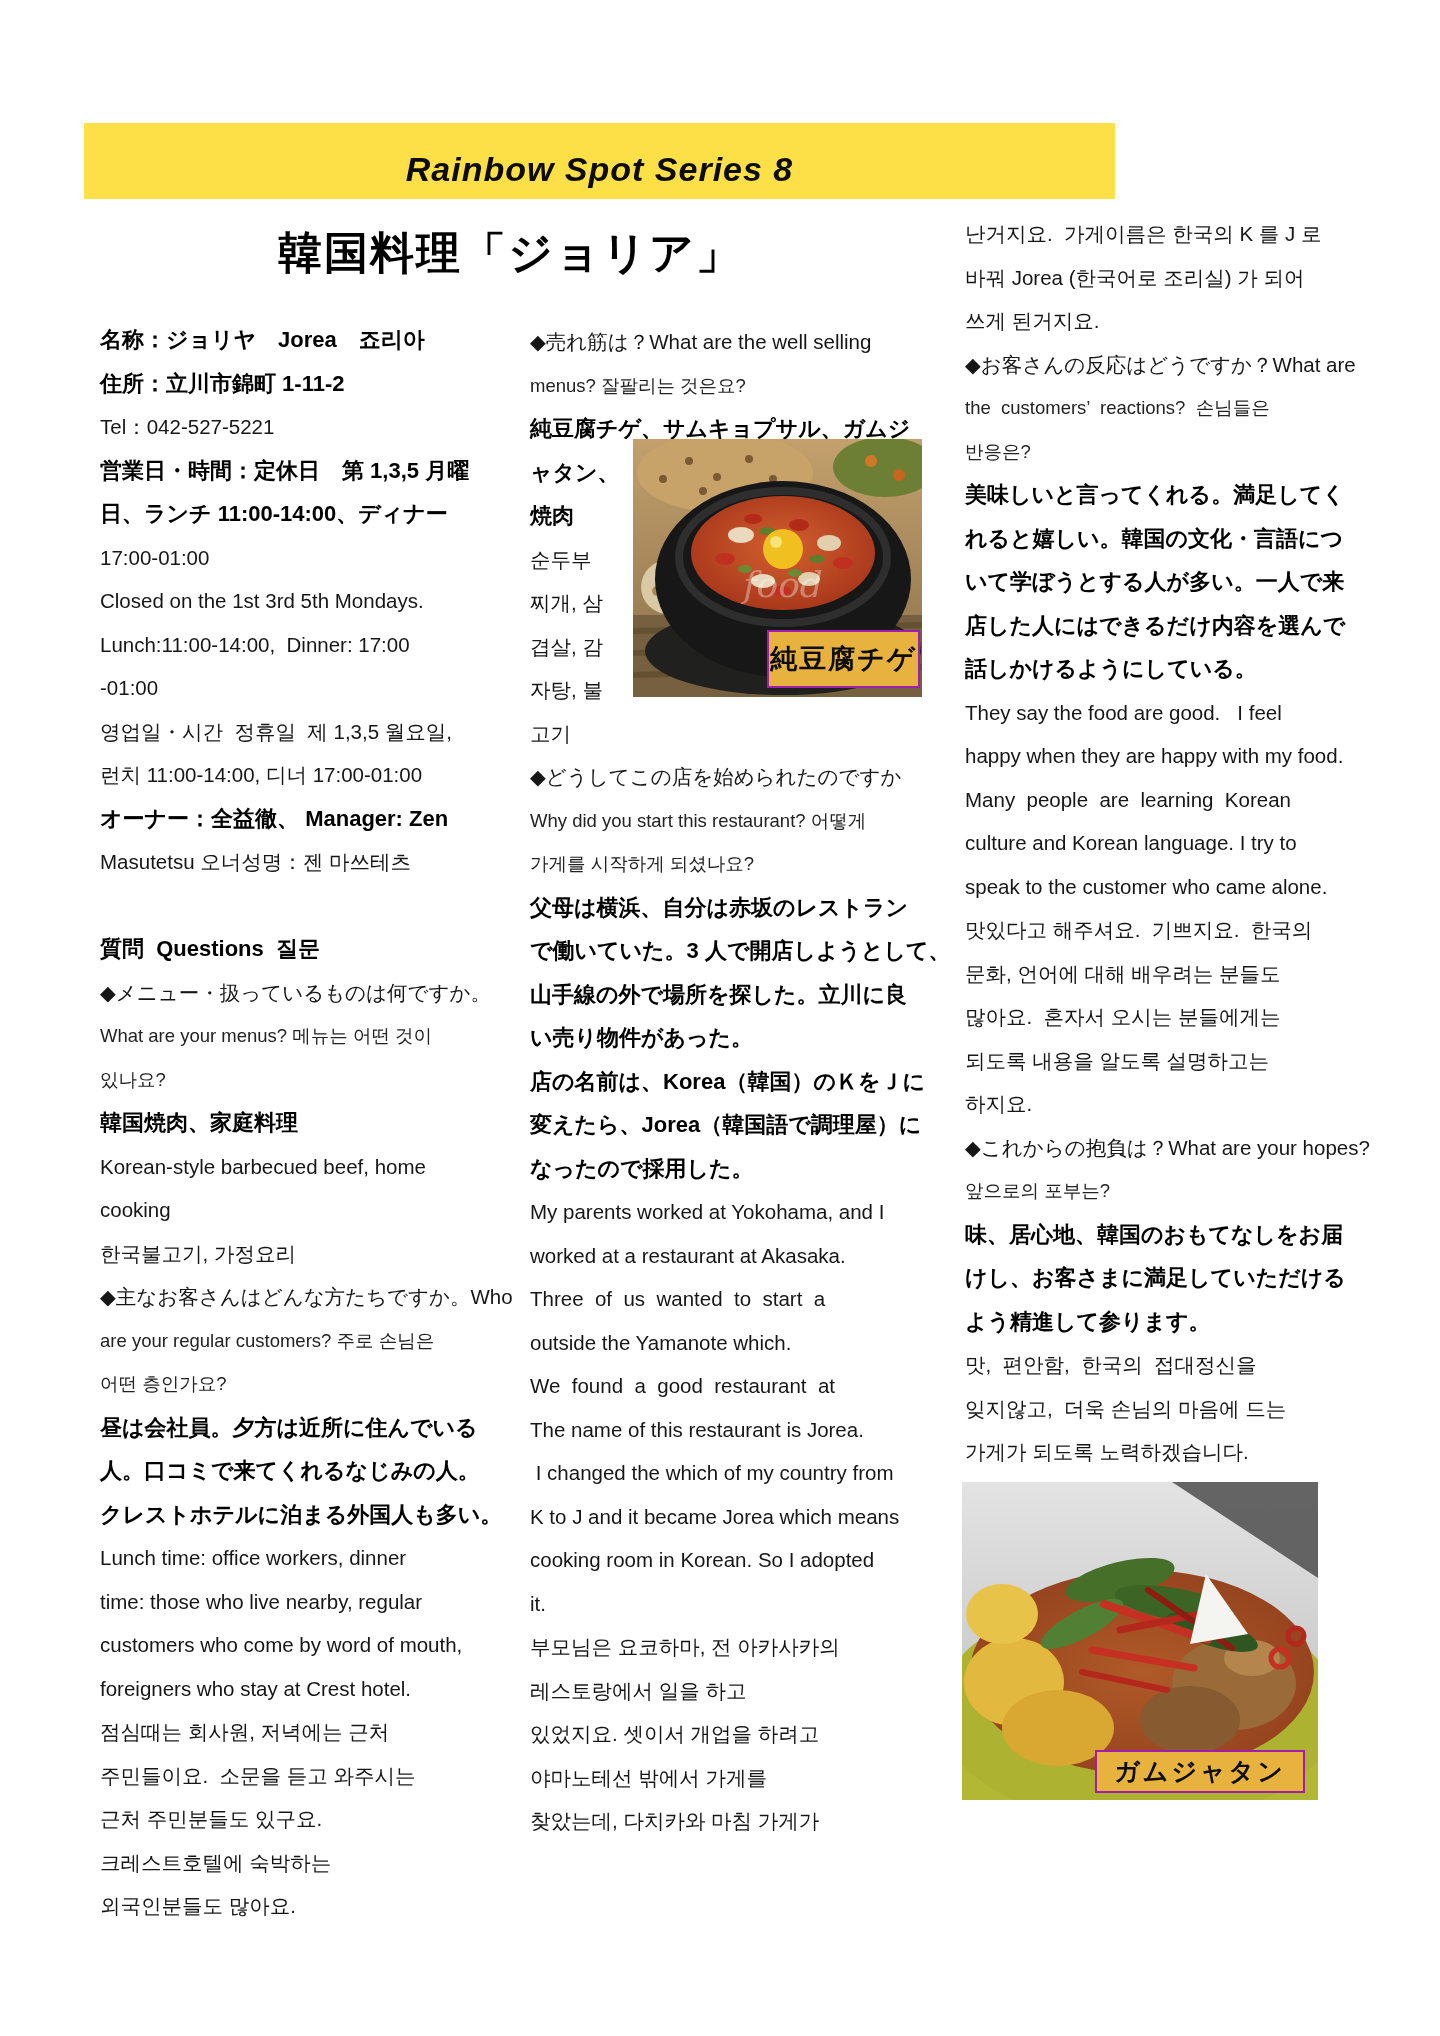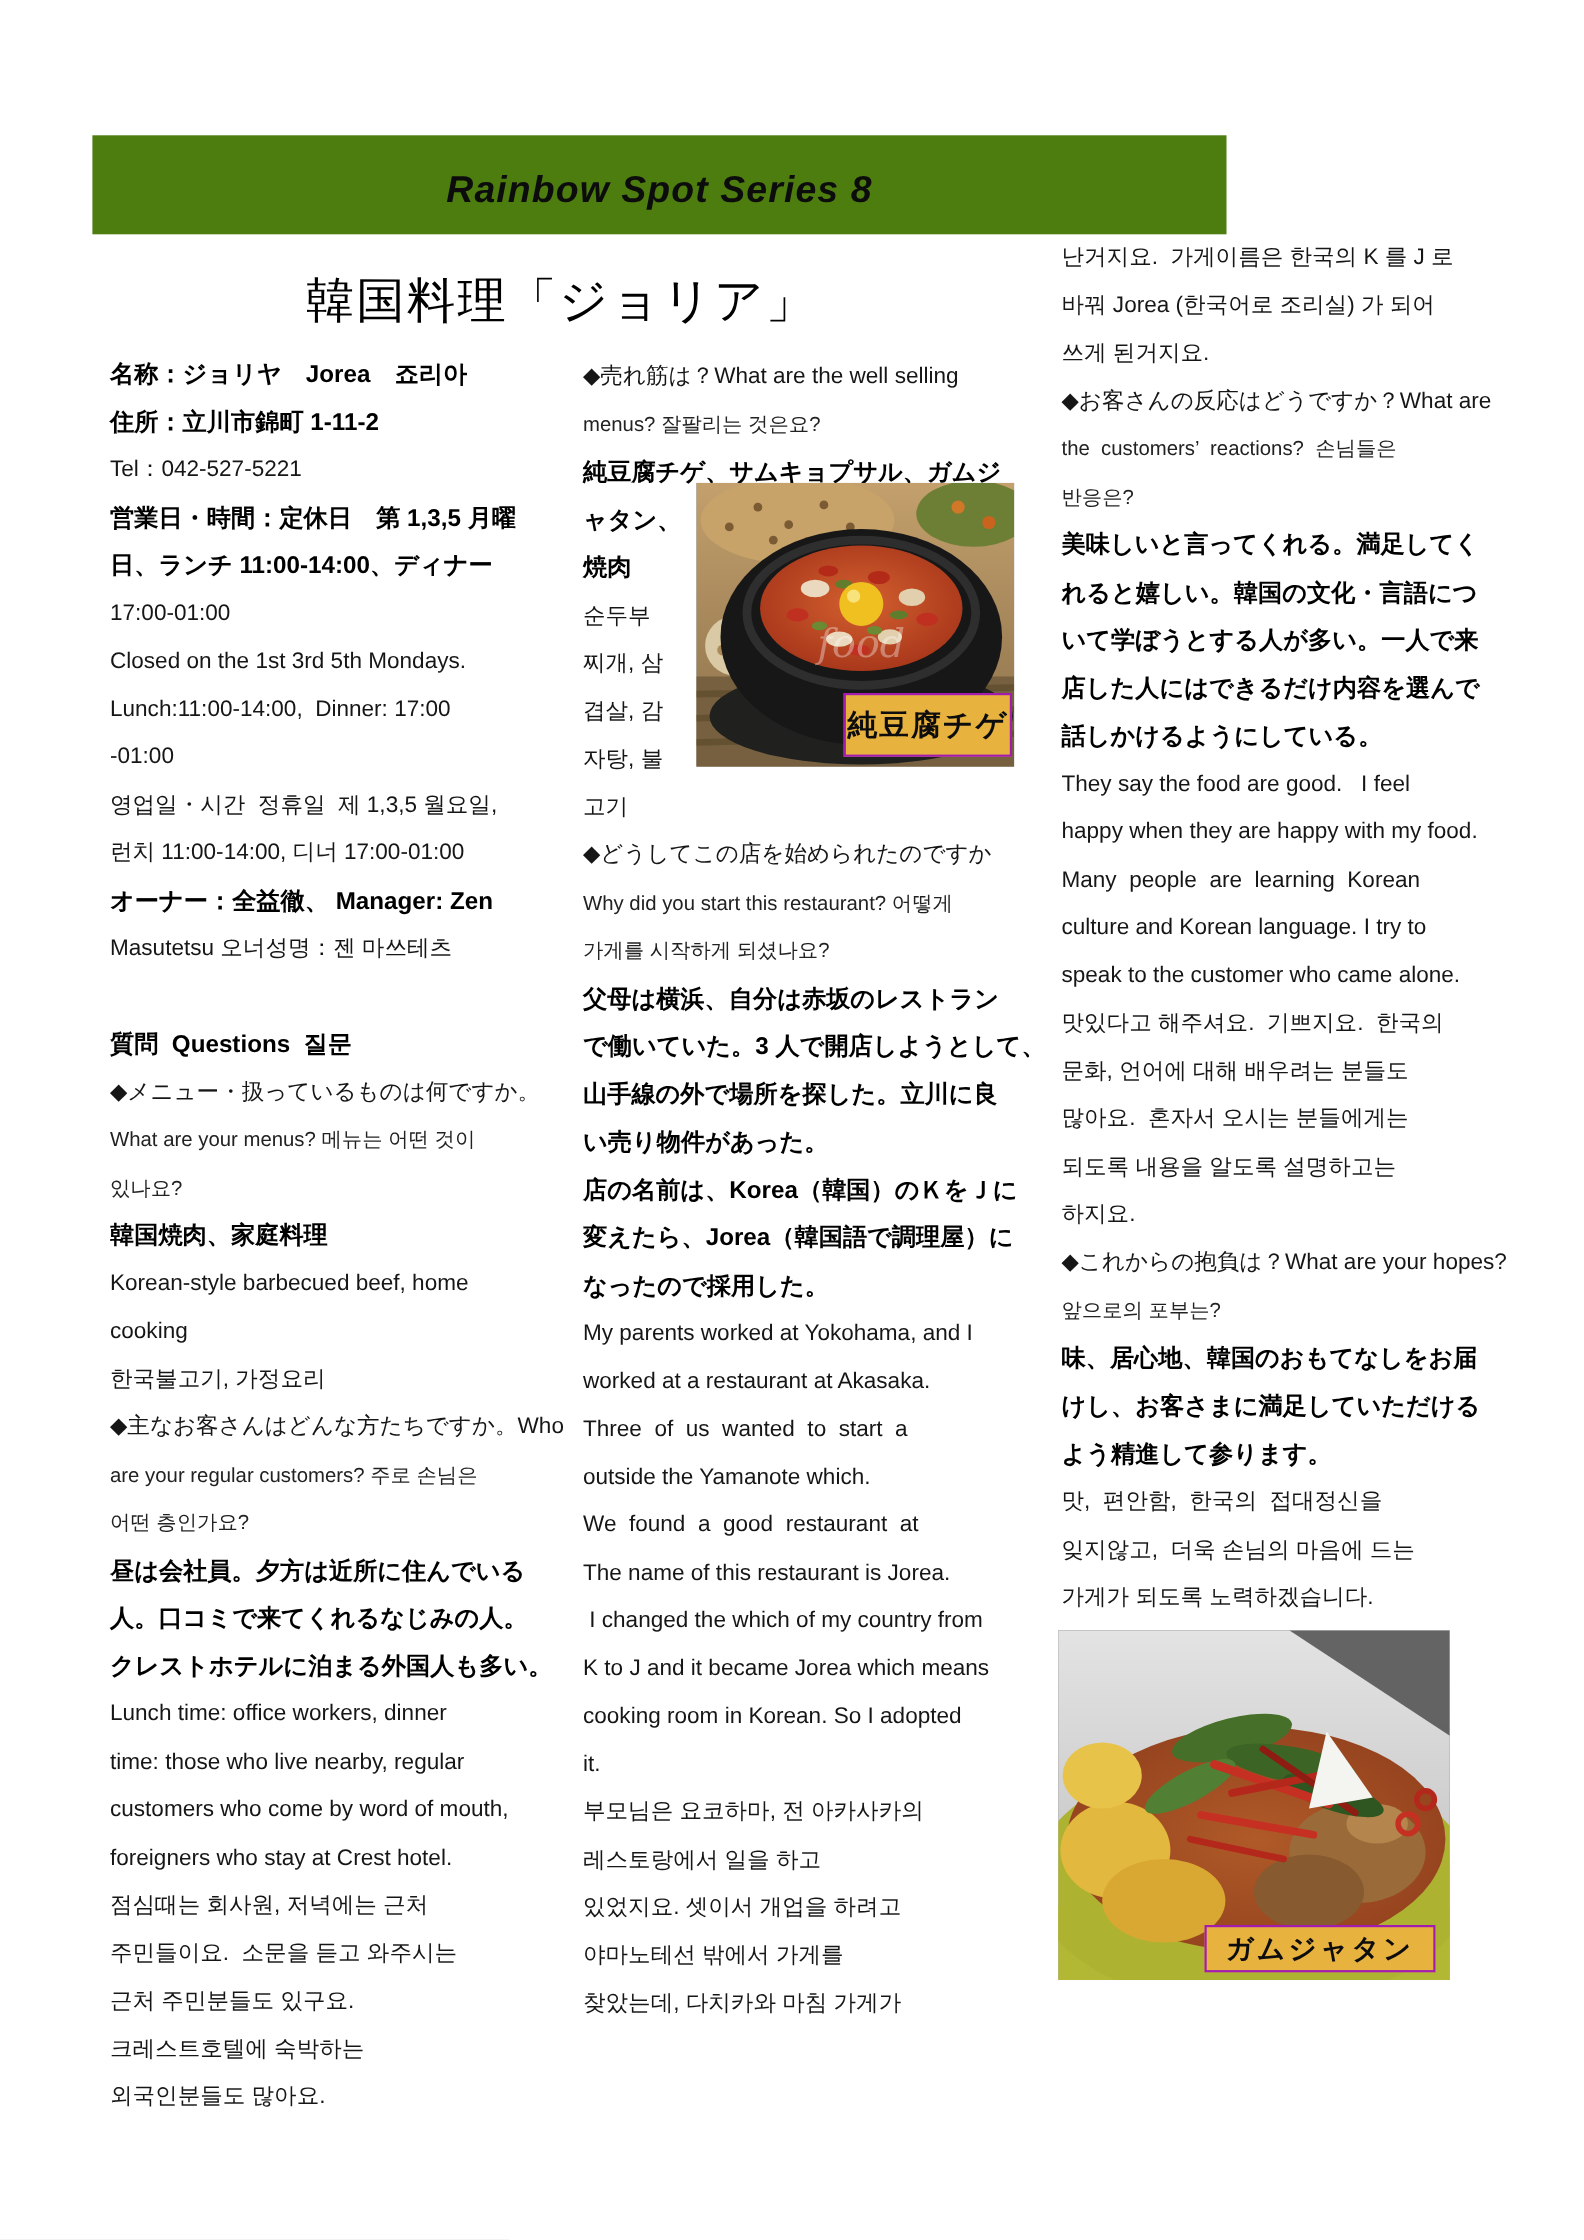--- a/index.html
+++ b/index.html
@@ -1,22 +1,22 @@
 <!DOCTYPE html>
 <html><head>
 <meta charset="utf-8">
 <style>
   html,body{margin:0;padding:0;background:#ececec;}
   .page{position:relative;width:1440px;height:2036px;margin:0 auto;background:#ffffff;
         font-family:"Liberation Sans","DejaVu Sans",sans-serif;color:#111;overflow:hidden;}
-  .banner{position:absolute;left:84px;top:123px;width:1031px;height:90px;background:#4d7c0f;
-          display:flex;align-items:flex-end;justify-content:center;padding-bottom:20px;box-sizing:border-box;}
+  .banner{position:absolute;left:84px;top:123px;width:1031px;height:76px;background:#fde047;
+          display:flex;align-items:flex-end;justify-content:center;padding-bottom:10px;box-sizing:border-box;}
   .banner-text{font-size:34px;font-weight:bold;font-style:italic;letter-spacing:1px;color:#0c0c0c;}
   .doc-title{position:absolute;left:100px;top:224px;width:820px;text-align:center;
-             font-size:44px;font-weight:normal;letter-spacing:2px;color:#000;margin-top:20px;}
+             font-size:44px;font-weight:bold;letter-spacing:2px;color:#000;}
   .col{position:absolute;}
   .col-left{left:100px;top:318px;width:385px;}
   .col-mid{left:530px;top:320px;width:392px;}
   .col-right{left:965px;top:212px;width:392px;}
   .ln{font-size:20.5px;line-height:43.5px;min-height:43.5px;white-space:pre;color:#161616;}
   .ln.b{font-size:22px;font-weight:bold;color:#000;}
   .ln.sm{font-size:18.5px;color:#222;}
   .photo{position:absolute;overflow:hidden;background:#999;}
   #photo1{left:633px;top:439px;width:289px;height:258px;}
   #photo2{left:962px;top:1482px;width:356px;height:318px;}

